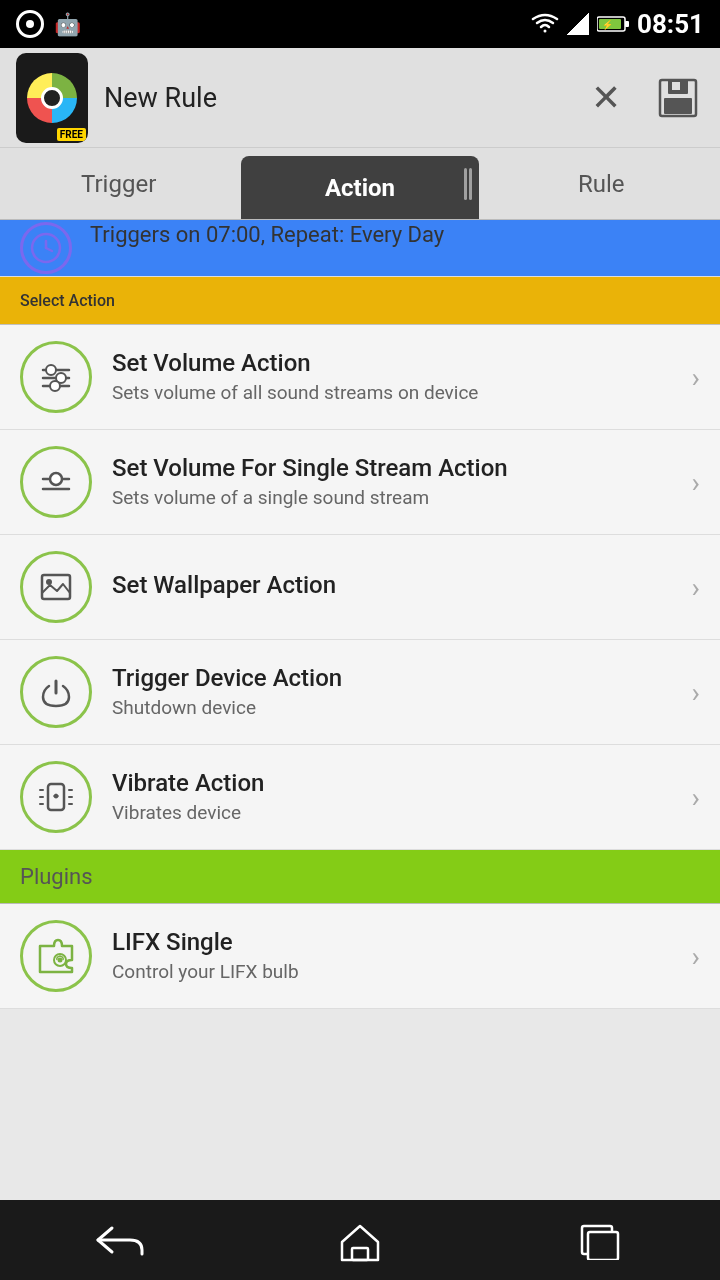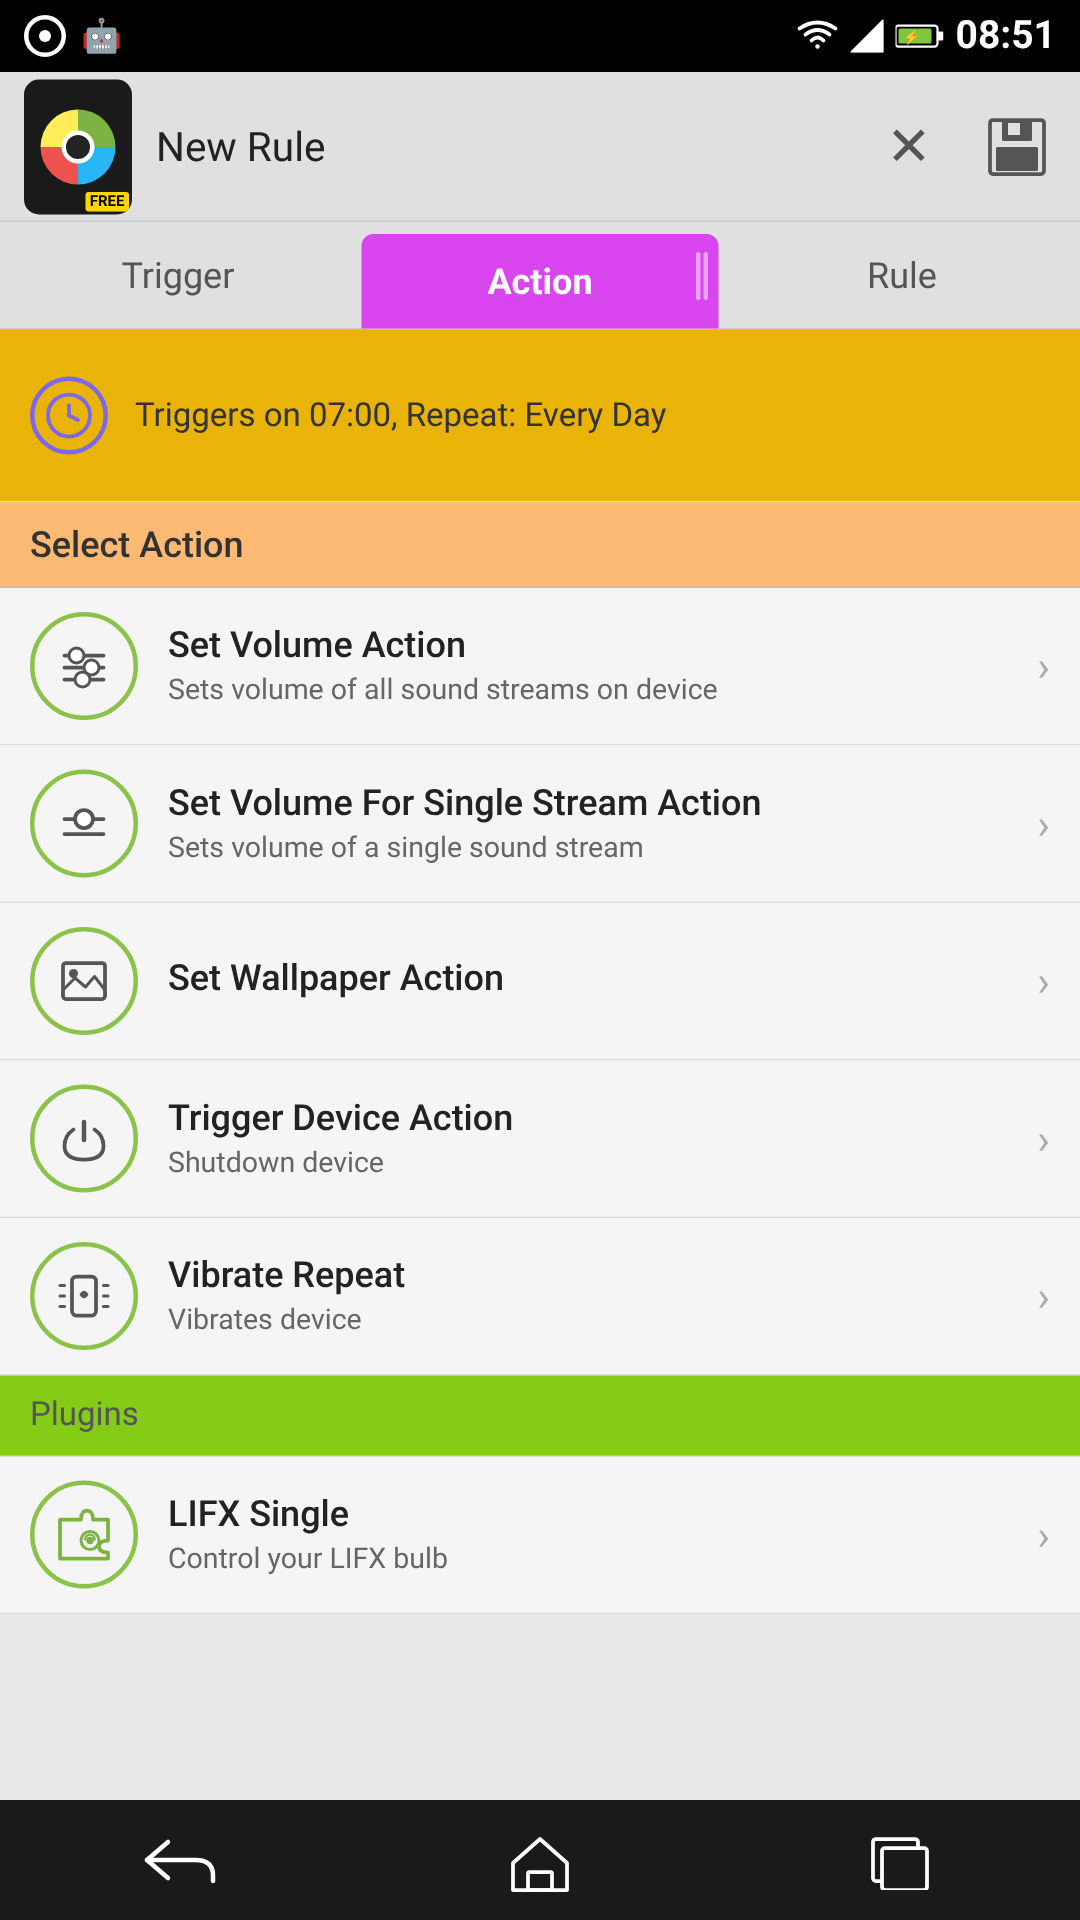--- a/index.html
+++ b/index.html
@@ -137,57 +137,57 @@
       flex: 1;
       display: flex;
       align-items: center;
       justify-content: center;
       font-size: 24px;
       color: #555;
       cursor: pointer;
       position: relative;
     }
     .tab.active {
-      background: #d946ef;
+      background: #404040;
       color: #fff;
       border-radius: 6px 6px 0 0;
       font-weight: bold;
       margin: 8px 4px 0 4px;
       border-radius: 8px 8px 0 0;
     }
 
     
     .trigger-info {
-      background: #eab308;
-      padding: 31px 20px;
-      display: flex;
-      align-items: center;
+      background: #3b82f6;
+      padding: 2px 20px;
+      display: flex;
+      align-items: flex-start;
       gap: 18px;
       border-bottom: 1px solid #ddd;
     }
     .trigger-clock-icon {
       width: 52px;
       height: 52px;
       border-radius: 50%;
       border: 3px solid #7b68ee;
       display: flex;
       align-items: center;
       justify-content: center;
       flex-shrink: 0;
     }
     .trigger-text {
       font-size: 22px;
       color: #333;
     }
 
     
     .section-header {
-      background: #fdba74;
+      background: #eab308;
       padding: 14px 20px;
-      font-size: 24px;
+      font-size: 16px;
       font-weight: 500;
       color: #333;
       border-bottom: 1px solid #c0c0c0;
     }
 
     
     .action-item {
       background: #f5f5f5;
       display: flex;
       align-items: center;
@@ -414,21 +414,21 @@
       <line x1="8" y1="14" x2="5" y2="14" stroke="#555" stroke-width="2" stroke-linecap="round"></line>
       <line x1="8" y1="21" x2="5" y2="21" stroke="#555" stroke-width="2" stroke-linecap="round"></line>
       <line x1="8" y1="28" x2="5" y2="28" stroke="#555" stroke-width="2" stroke-linecap="round"></line>
       <line x1="34" y1="14" x2="37" y2="14" stroke="#555" stroke-width="2" stroke-linecap="round"></line>
       <line x1="34" y1="21" x2="37" y2="21" stroke="#555" stroke-width="2" stroke-linecap="round"></line>
       <line x1="34" y1="28" x2="37" y2="28" stroke="#555" stroke-width="2" stroke-linecap="round"></line>
       <path d="M18 20 Q21 15 24 20 Q21 25 18 20" fill="#555"></path>
     </svg>
   </div>
   <div class="action-text">
-    <div class="action-title">Vibrate Repeat</div>
+    <div class="action-title">Vibrate Action</div>
     <div class="action-desc">Vibrates device</div>
   </div>
   <span class="chevron">›</span>
 </div>
 
 <div class="plugins-header">Plugins</div>
 
 <div class="action-item">
   <div class="action-icon-circle">
     <svg width="52" height="52" viewBox="0 0 52 52">

